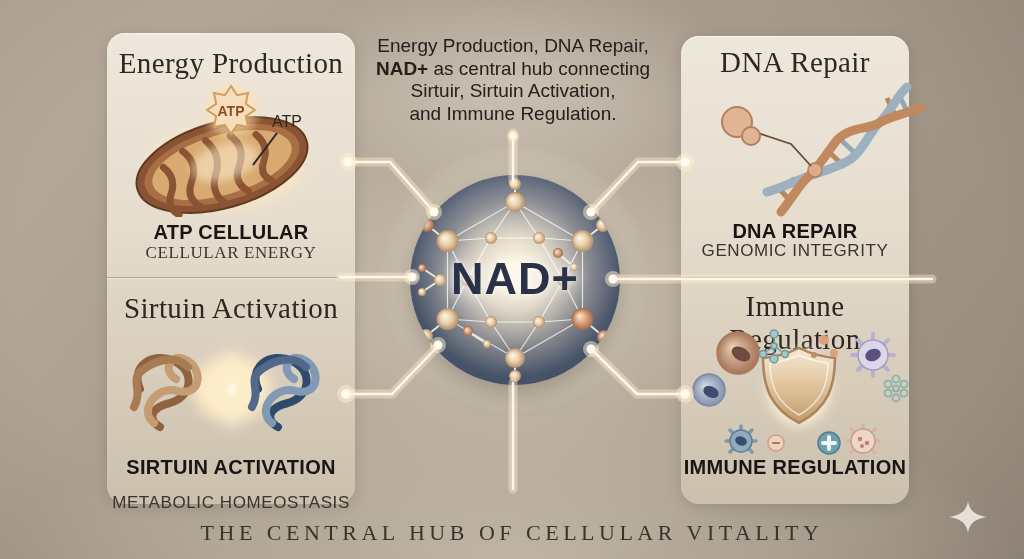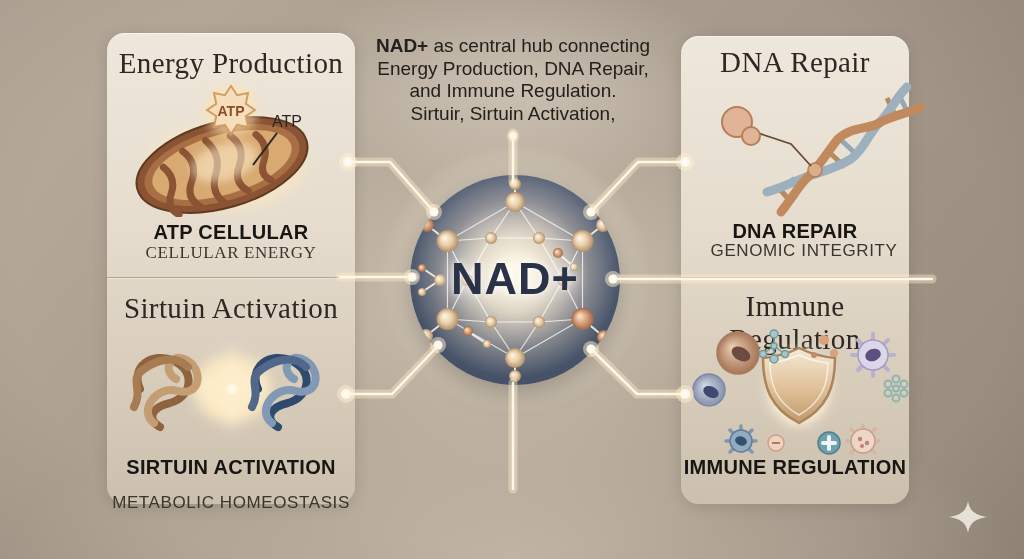--- a/index.html
+++ b/index.html
@@ -42,24 +42,24 @@
   .footer-caption{position:absolute;left:0;top:520px;width:100%;text-align:center;
     font-family:"Liberation Serif","DejaVu Serif",serif;font-size:22px;letter-spacing:4.5px;color:#3b332b;}
   .sparkle{position:absolute;left:949px;top:501px;}
 </style>
 </head>
 <body>
 
 <div class="stage">
 
   <div class="hub-caption">
+    <p>Energy Production, DNA Repair,</p>
     <p><span class="b">NAD+</span><span> as central hub connecting</span></p>
-    <p>Energy Production, DNA Repair,</p>
+    <p>Sirtuir, Sirtuin Activation,</p>
     <p>and Immune Regulation.</p>
-    <p>Sirtuir, Sirtuin Activation,</p>
   </div>
 
   <div class="col col-left">
     <div class="panel-title" style="top:14px;">Energy Production</div>
 
     <svg class="illus" style="left:18px;top:50px;" width="214" height="134" viewBox="0 0 214 134">
       <defs>
         <filter id="mblur" x="-50%" y="-50%" width="200%" height="200%">
             <feGaussianBlur stdDeviation="8"></feGaussianBlur>
           </filter>
@@ -137,21 +137,21 @@
       </g>
       <path d="M68,110 C85,105 98,98 110,94 C125,89 140,85 152,77 C164,69 172,48 180,41 C190,32 198,14 208,5" fill="none" stroke="#9db0be" stroke-width="9" stroke-linecap="round"></path>
       <path d="M82,130 C96,112 100,103 110,94 C122,82 130,68 138,58 C152,44 168,48 180,41 C192,34 207,32 222,25" fill="none" stroke="#c08a5e" stroke-width="9" stroke-linecap="round"></path>
       <circle cx="116" cy="88" r="7" fill="#dcae88" stroke="#b2805c" stroke-width="1.5"></circle>
       <path d="M56,50 L92,62 L112,84" fill="none" stroke="#6a4a33" stroke-width="1.8"></path>
       <circle cx="38" cy="40" r="15" fill="#e0b494" stroke="#b2805c" stroke-width="2"></circle>
       <circle cx="52" cy="54" r="9" fill="#e0b494" stroke="#b2805c" stroke-width="2"></circle>
     </svg>
 
     <div class="heading" style="top:184px;">DNA REPAIR</div>
-    <div class="subheading" style="top:205px;padding-left:9px;">GENOMIC INTEGRITY</div>
+    <div class="subheading" style="top:205px;">GENOMIC INTEGRITY</div>
 
     <div class="divider" style="top:241px;"></div>
 
     <div class="panel-title" style="top:254px;">Immune Regulation</div>
 
     <svg class="illus" style="left:4px;top:290px;" width="260" height="130" viewBox="0 0 260 130">
       <defs>
         <linearGradient id="shGrad" x1="0" y1="0" x2="0" y2="1">
           <stop offset="0" stop-color="#f6e9d4"></stop>
             <stop offset=".55" stop-color="#dfc098"></stop>
@@ -389,18 +389,19 @@
           <circle r="2" fill="#fffdf7"></circle>
         </g>
       <g transform="translate(685,394)">
           <circle r="9" fill="rgba(255,240,208,.5)"></circle>
           <circle r="5" fill="#fff7e8"></circle>
           <circle r="2.5" fill="#fffdf7"></circle>
         </g>
     </g>
   </svg>
 
+  <div class="footer-caption">THE CENTRAL HUB OF CELLULAR VITALITY</div>
 
   <svg class="sparkle" width="38" height="32" viewBox="0 0 36 30">
     <path d="M18,0 C20,10.5 25.5,13 36,15 C25.5,17 20,19.5 18,30 C16,19.5 10.5,17 0,15 C10.5,13 16,10.5 18,0 Z" fill="#eae6dc" opacity=".95"></path>
   </svg>
 
 </div>
 
 </body></html>

